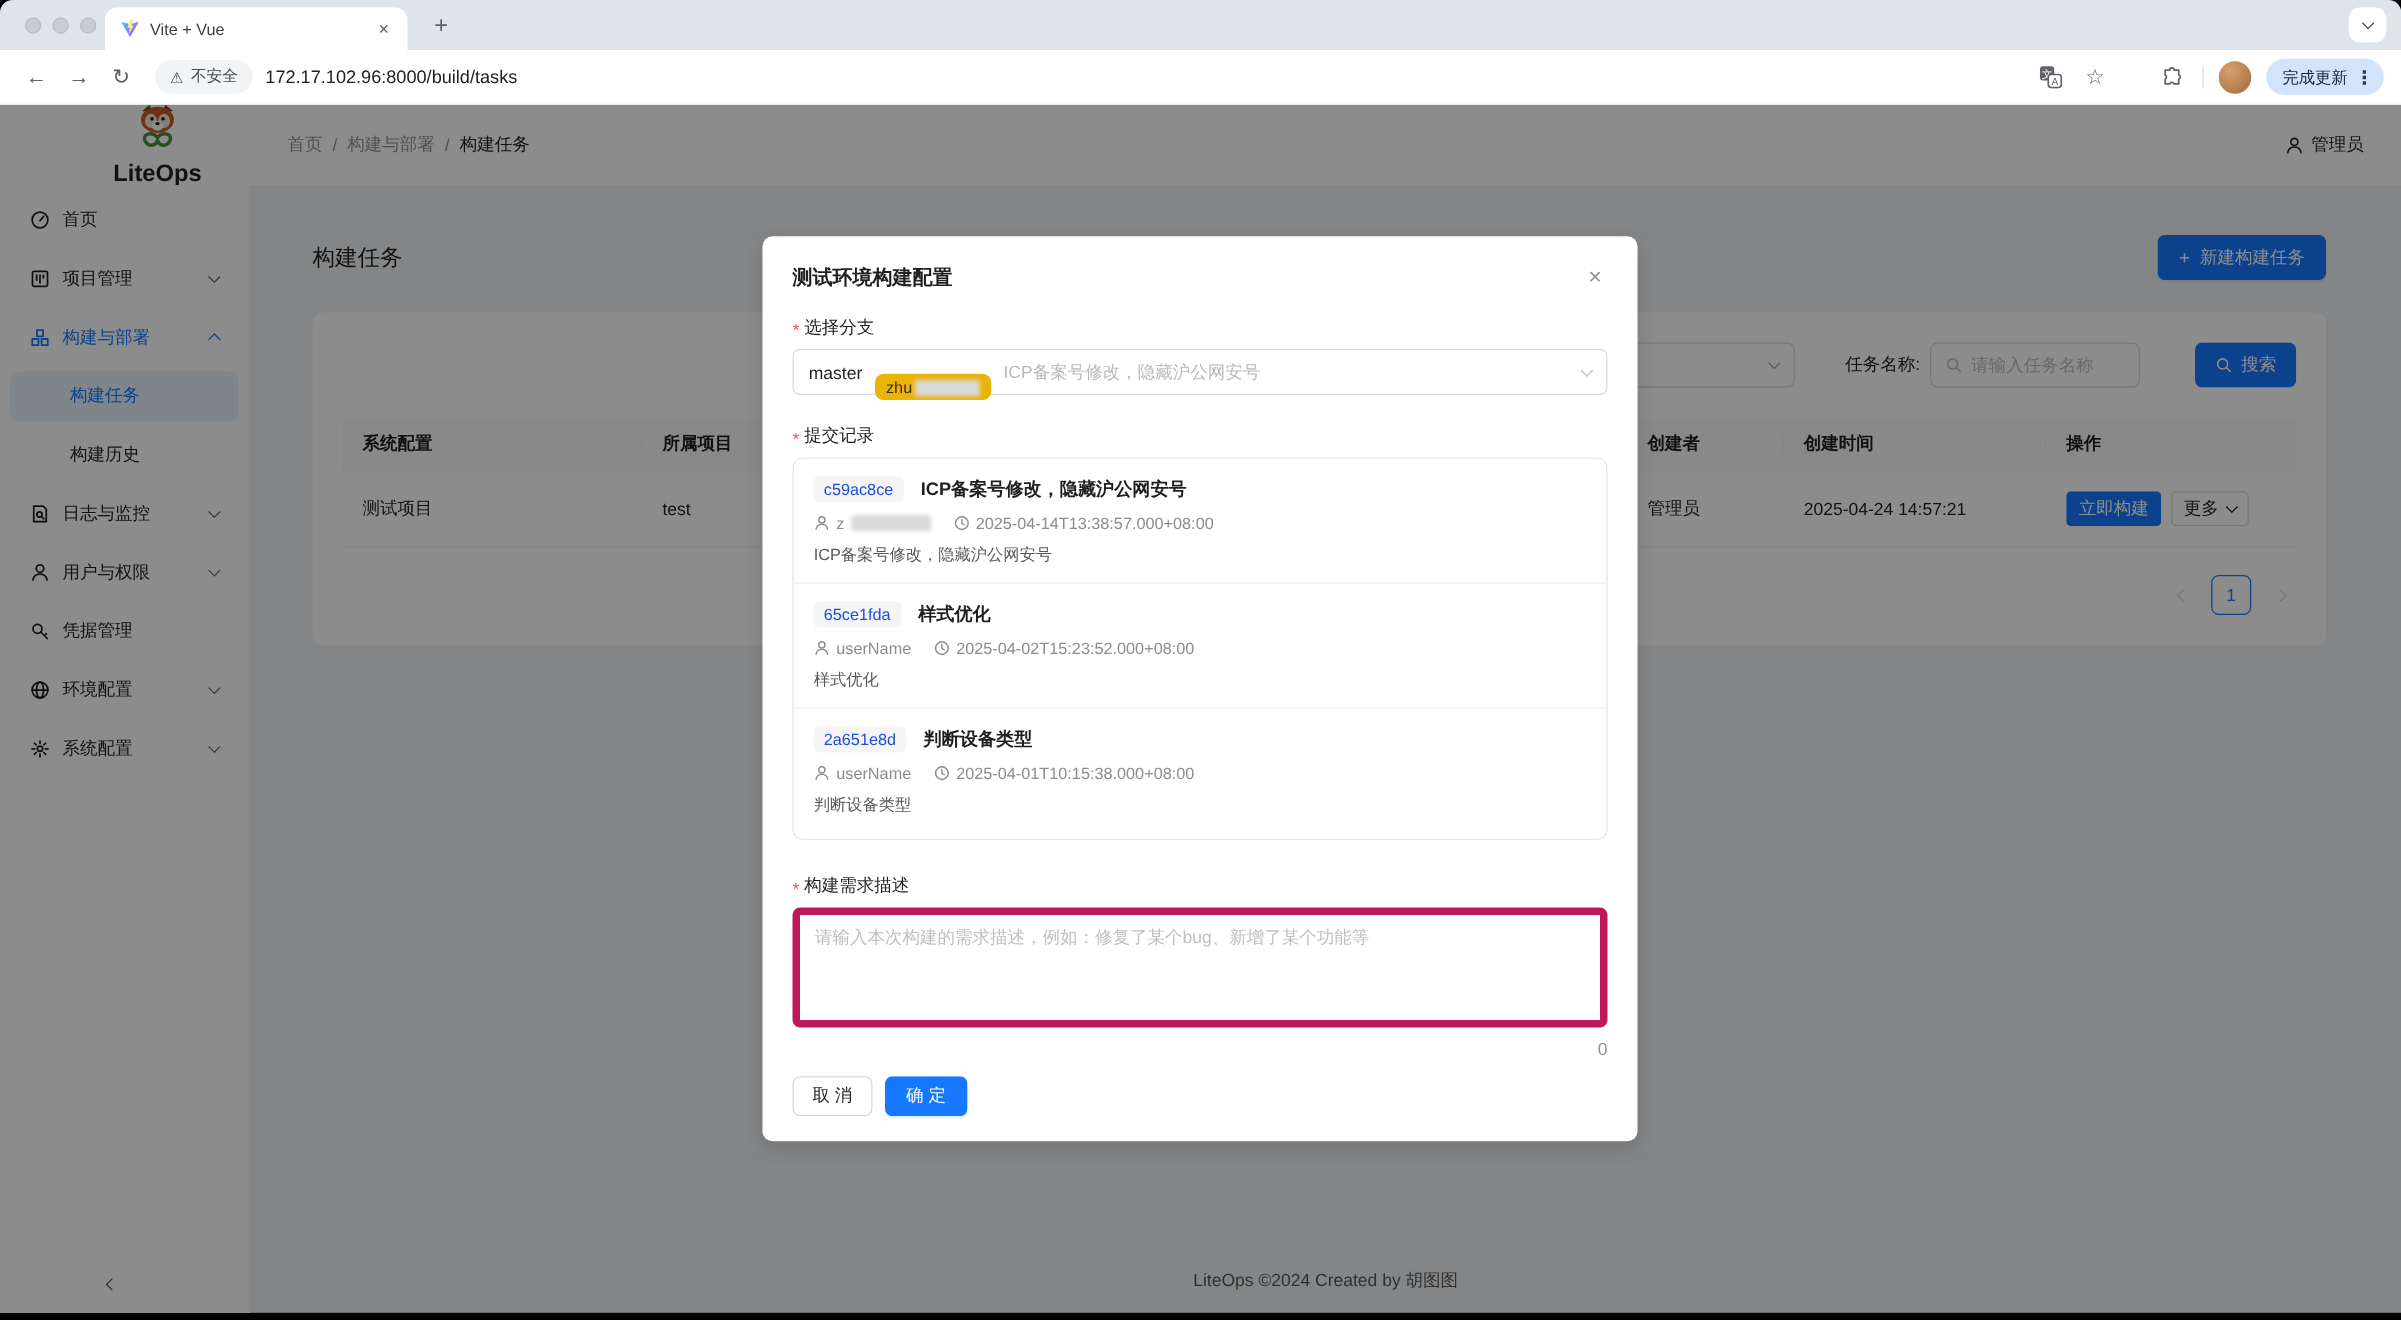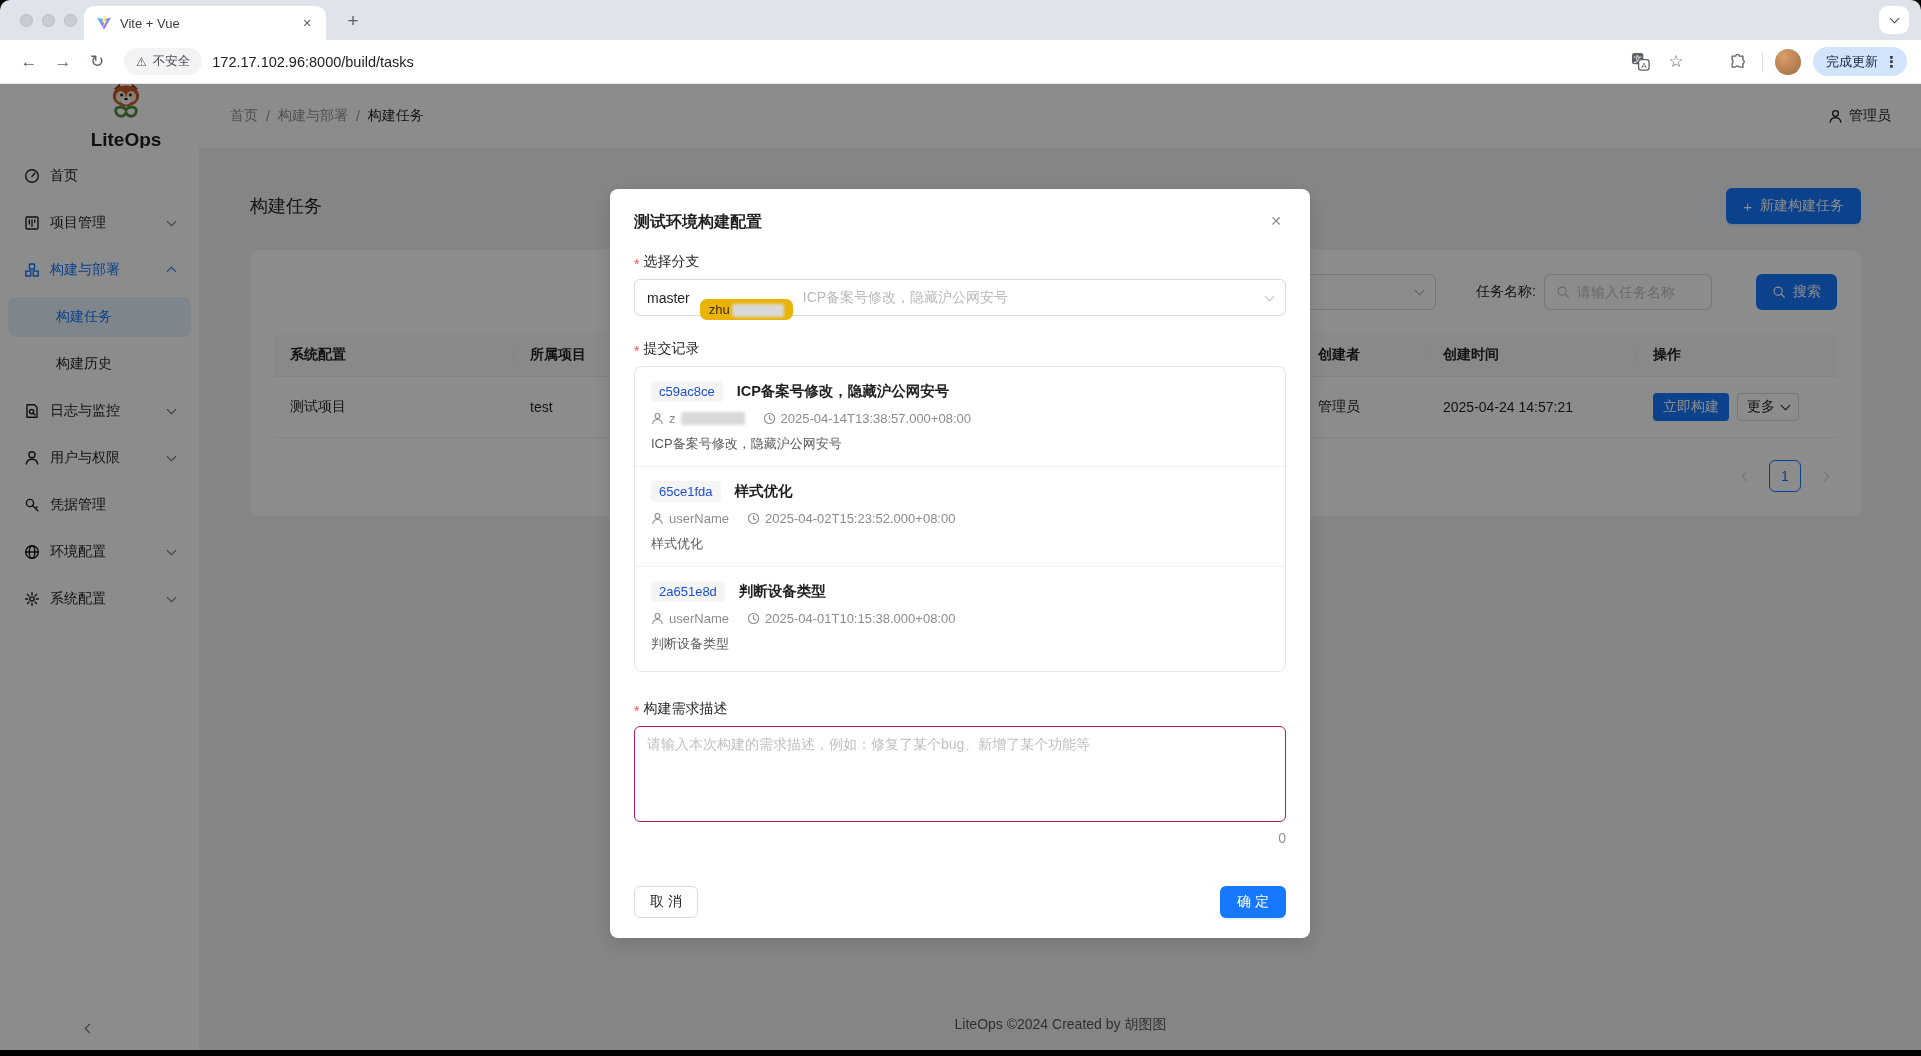--- a/index.html
+++ b/index.html
@@ -127,25 +127,25 @@
   .commit-box { border:1px solid #e5e5e5; border-radius:8px; height:306px; overflow:hidden; }
   .commit { padding:14px 16px 13px; border-bottom:1px solid #f0f0f0; }
   .commit:last-child { border-bottom:none; }
   .commit-top { display:flex; align-items:center; gap:14px; }
   .hash { background:#f5f5f5; border-radius:4px; padding:3px 8px; font-size:13px; color:#1d4ed8; }
   .ctitle { font-size:14.5px; font-weight:600; color:rgba(0,0,0,.88); }
   .commit-meta { display:flex; align-items:center; gap:18px; margin-top:9px; font-size:13px; color:#8c8c8c; }
   .meta-item { display:flex; align-items:center; gap:5px; }
   .commit-msg { margin-top:9px; font-size:13px; color:#595959; }
 
-  .desc-area { width:100%; height:96px; border:1px solid #be185d; border-radius:6px; padding:9px 12px; font-size:14px;
+  .desc-area { width:100%; height:96px; border:6px solid #be185d; border-radius:6px; padding:9px 12px; font-size:14px;
                color:rgba(0,0,0,.88); resize:none; outline:none; font-family:"Liberation Sans","DejaVu Sans",sans-serif; }
   .desc-area::placeholder { color:#bfbfbf; }
   .char-counter { text-align:right; font-size:14px; color:rgba(0,0,0,.45); margin-top:4px; }
-  .modal-footer { display:flex; justify-content:space-between; gap:10px; margin-top:40px; }
+  .modal-footer { display:flex; justify-content:flex-start; gap:10px; margin-top:14px; }
 </style>
 </head>
 <body>
 
 <div class="chrome">
   <div class="tabbar">
     <div class="lights">
       <span class="light"></span>
       <span class="light"></span>
       <span class="light"></span>

